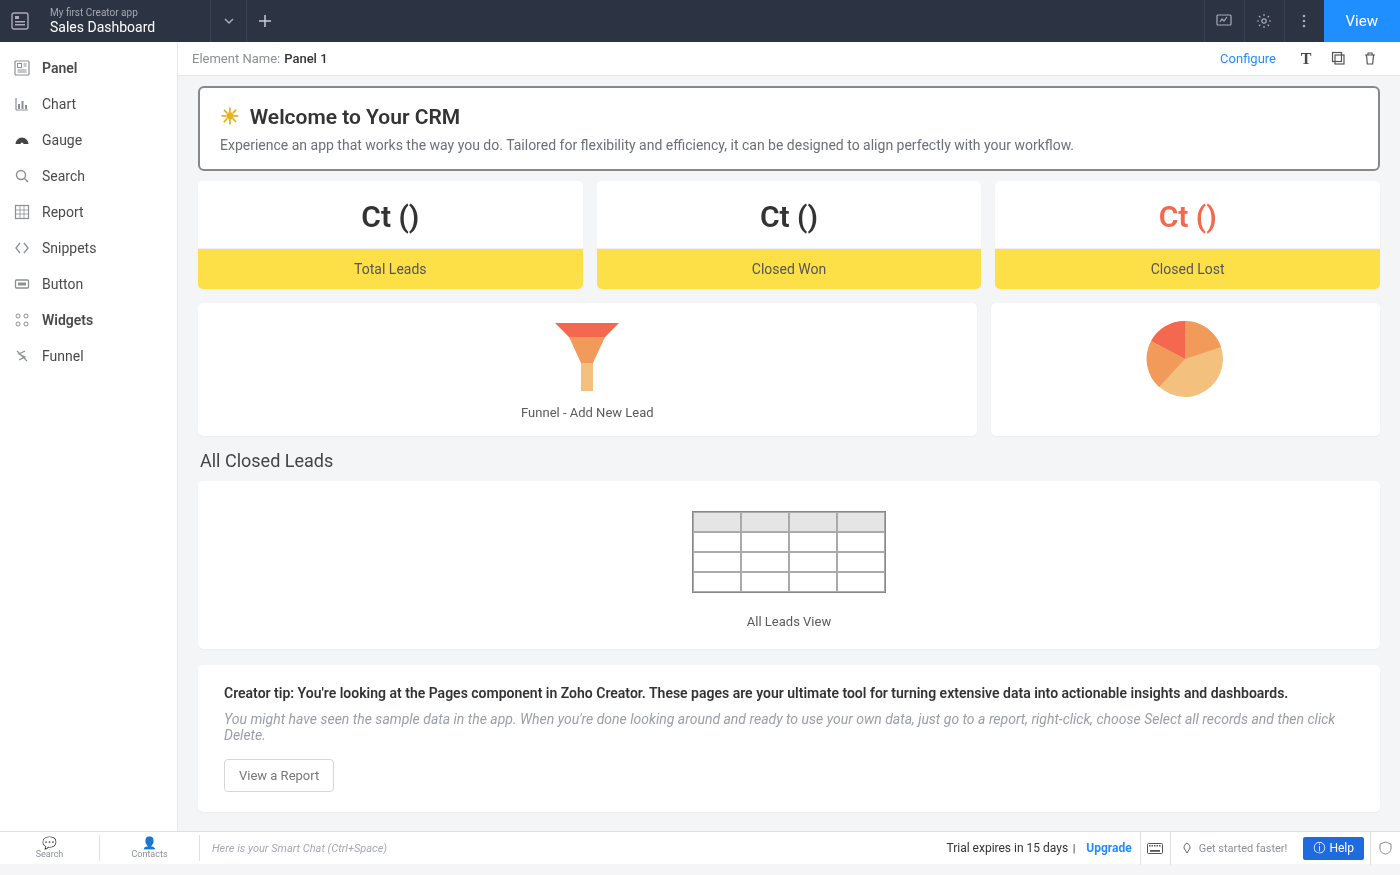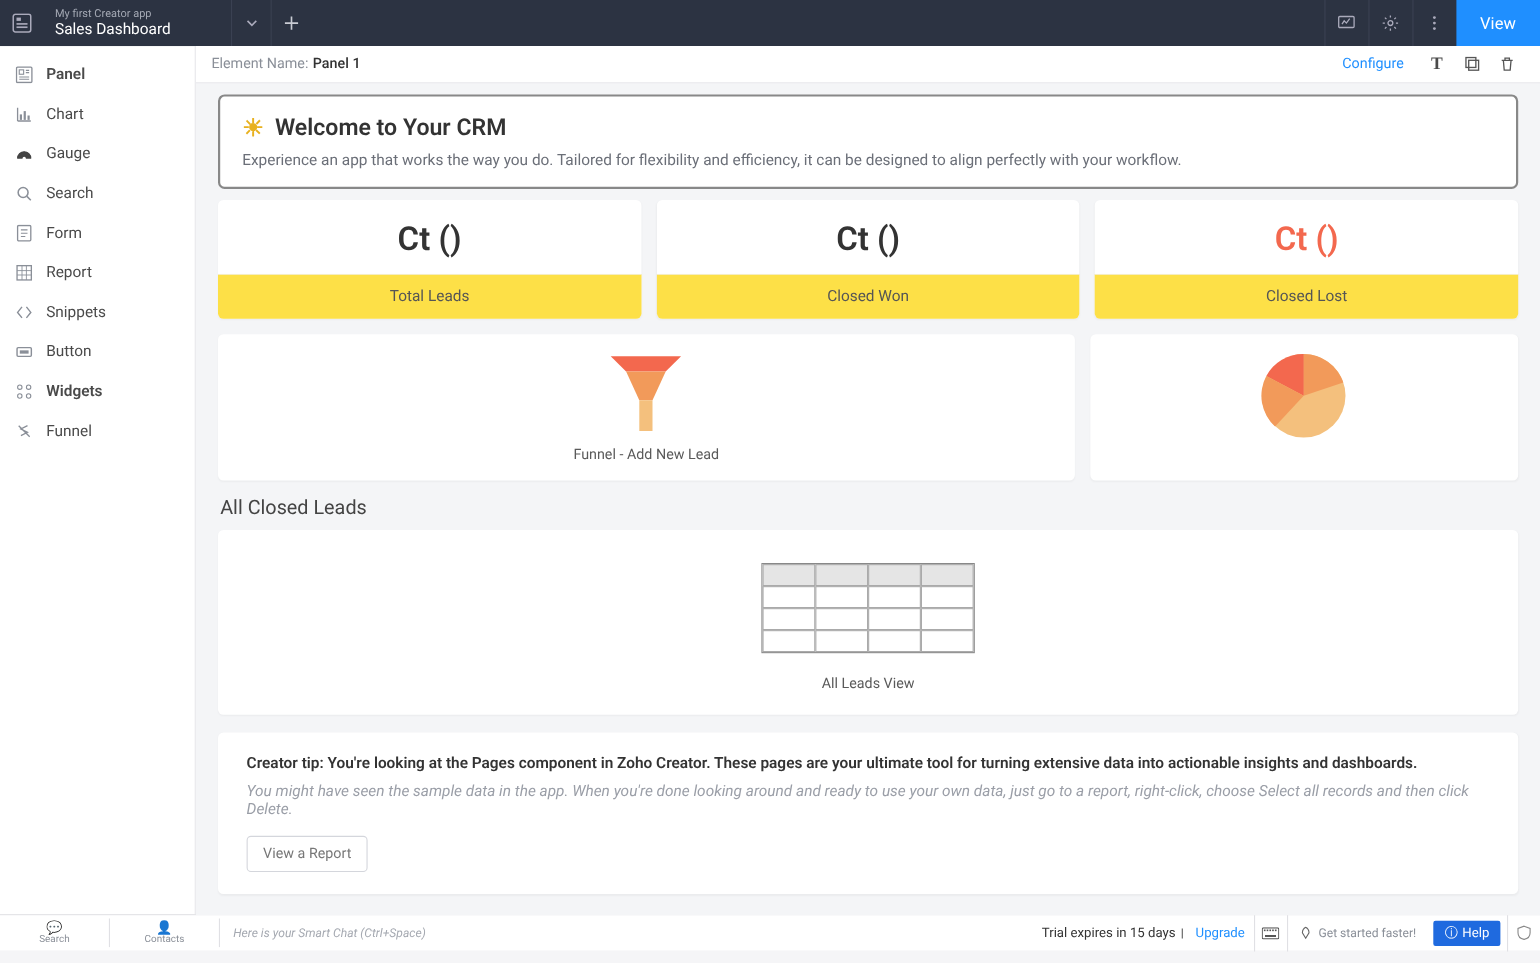--- a/index.html
+++ b/index.html
@@ -65,21 +65,21 @@
 .tip-btn { display: inline-block; margin-top: 16px; padding: 8px 14px; border: 1px solid #d4d6dc; border-radius: 4px; color: #777; font-size: 13px; cursor: pointer;}
 
 
 .bottombar { height: 33px; background: #fff; border-top: 1px solid #e0e0e4; display: flex; align-items: center; font-size: 11px; color: #8a8f98;}
 .bb-seg { display: flex; flex-direction: column; align-items: center; width: 100px; border-right: 1px solid #e0e0e4; padding: 2px 0; cursor: pointer;}
 .bb-seg .glyph { font-size: 12px; line-height: 1;}
 .bb-seg .lbl { font-size: 9px;}
 .bb-text { padding: 0 12px; color: #a5a9b1; font-style: italic;}
 .bb-spacer { flex: 1;}
 .bb-trial { font-size: 12px; color: #333; padding-right: 2px;}
-.bb-upgrade { color: #1f8fff; cursor: pointer; padding: 0 8px; font-size: 12px;}
+.bb-upgrade { color: #1f8fff; cursor: pointer; padding: 0 8px; font-size: 12px; font-weight: bold;}
 .bb-sep { color: #333; }
 .bb-btn { display: flex; align-items: center; gap: 6px; padding: 0 10px; border-left: 1px solid #e0e0e4; height: 33px; font-size: 11px; cursor: pointer;}
 .bb-help { background: #1f6adf; color: #fff; padding: 3px 10px; border-radius: 2px; margin: 0 6px; font-size: 12px; display: flex; align-items: center; gap: 4px; cursor: pointer;}
 .bb-ic { width: 30px; display: flex; justify-content: center; border-left: 1px solid #e0e0e4; height: 33px; align-items: center; cursor: pointer;}
 
 svg { display: block; }
 
 
 .funnel-svg { margin: 0 auto; }
 
@@ -171,29 +171,20 @@
       <span>Gauge</span>
     </div>
     <div class="item">
       <span class="ic">
           <svg width="16" height="16" viewBox="0 0 16 16">
             <circle cx="7" cy="7" r="4.5" fill="none" stroke="#8a8f98" stroke-width="1.4"></circle>
             <path d="M10.5 10.5L14 14" stroke="#8a8f98" stroke-width="1.4"></path>
           </svg>
         </span>
       <span>Search</span>
-    </div>
-    <div class="item">
-      <span class="ic">
-          <svg width="16" height="16" viewBox="0 0 16 16">
-            <rect x="2" y="1" width="12" height="14" rx="1" fill="none" stroke="#8a8f98" stroke-width="1.2"></rect>
-            <path d="M5 5h6M5 8h6M5 11h4" stroke="#8a8f98"></path>
-          </svg>
-        </span>
-      <span>Form</span>
     </div>
     <div class="item">
       <span class="ic">
           <svg width="16" height="16" viewBox="0 0 16 16">
             <rect x="1.5" y="1.5" width="13" height="13" fill="none" stroke="#8a8f98" stroke-width="1.2"></rect>
             <path d="M1.5 6h13M1.5 10h13M6 1.5v13M10 1.5v13" stroke="#8a8f98" stroke-width="0.8"></path>
           </svg>
         </span>
       <span>Report</span>
     </div>

